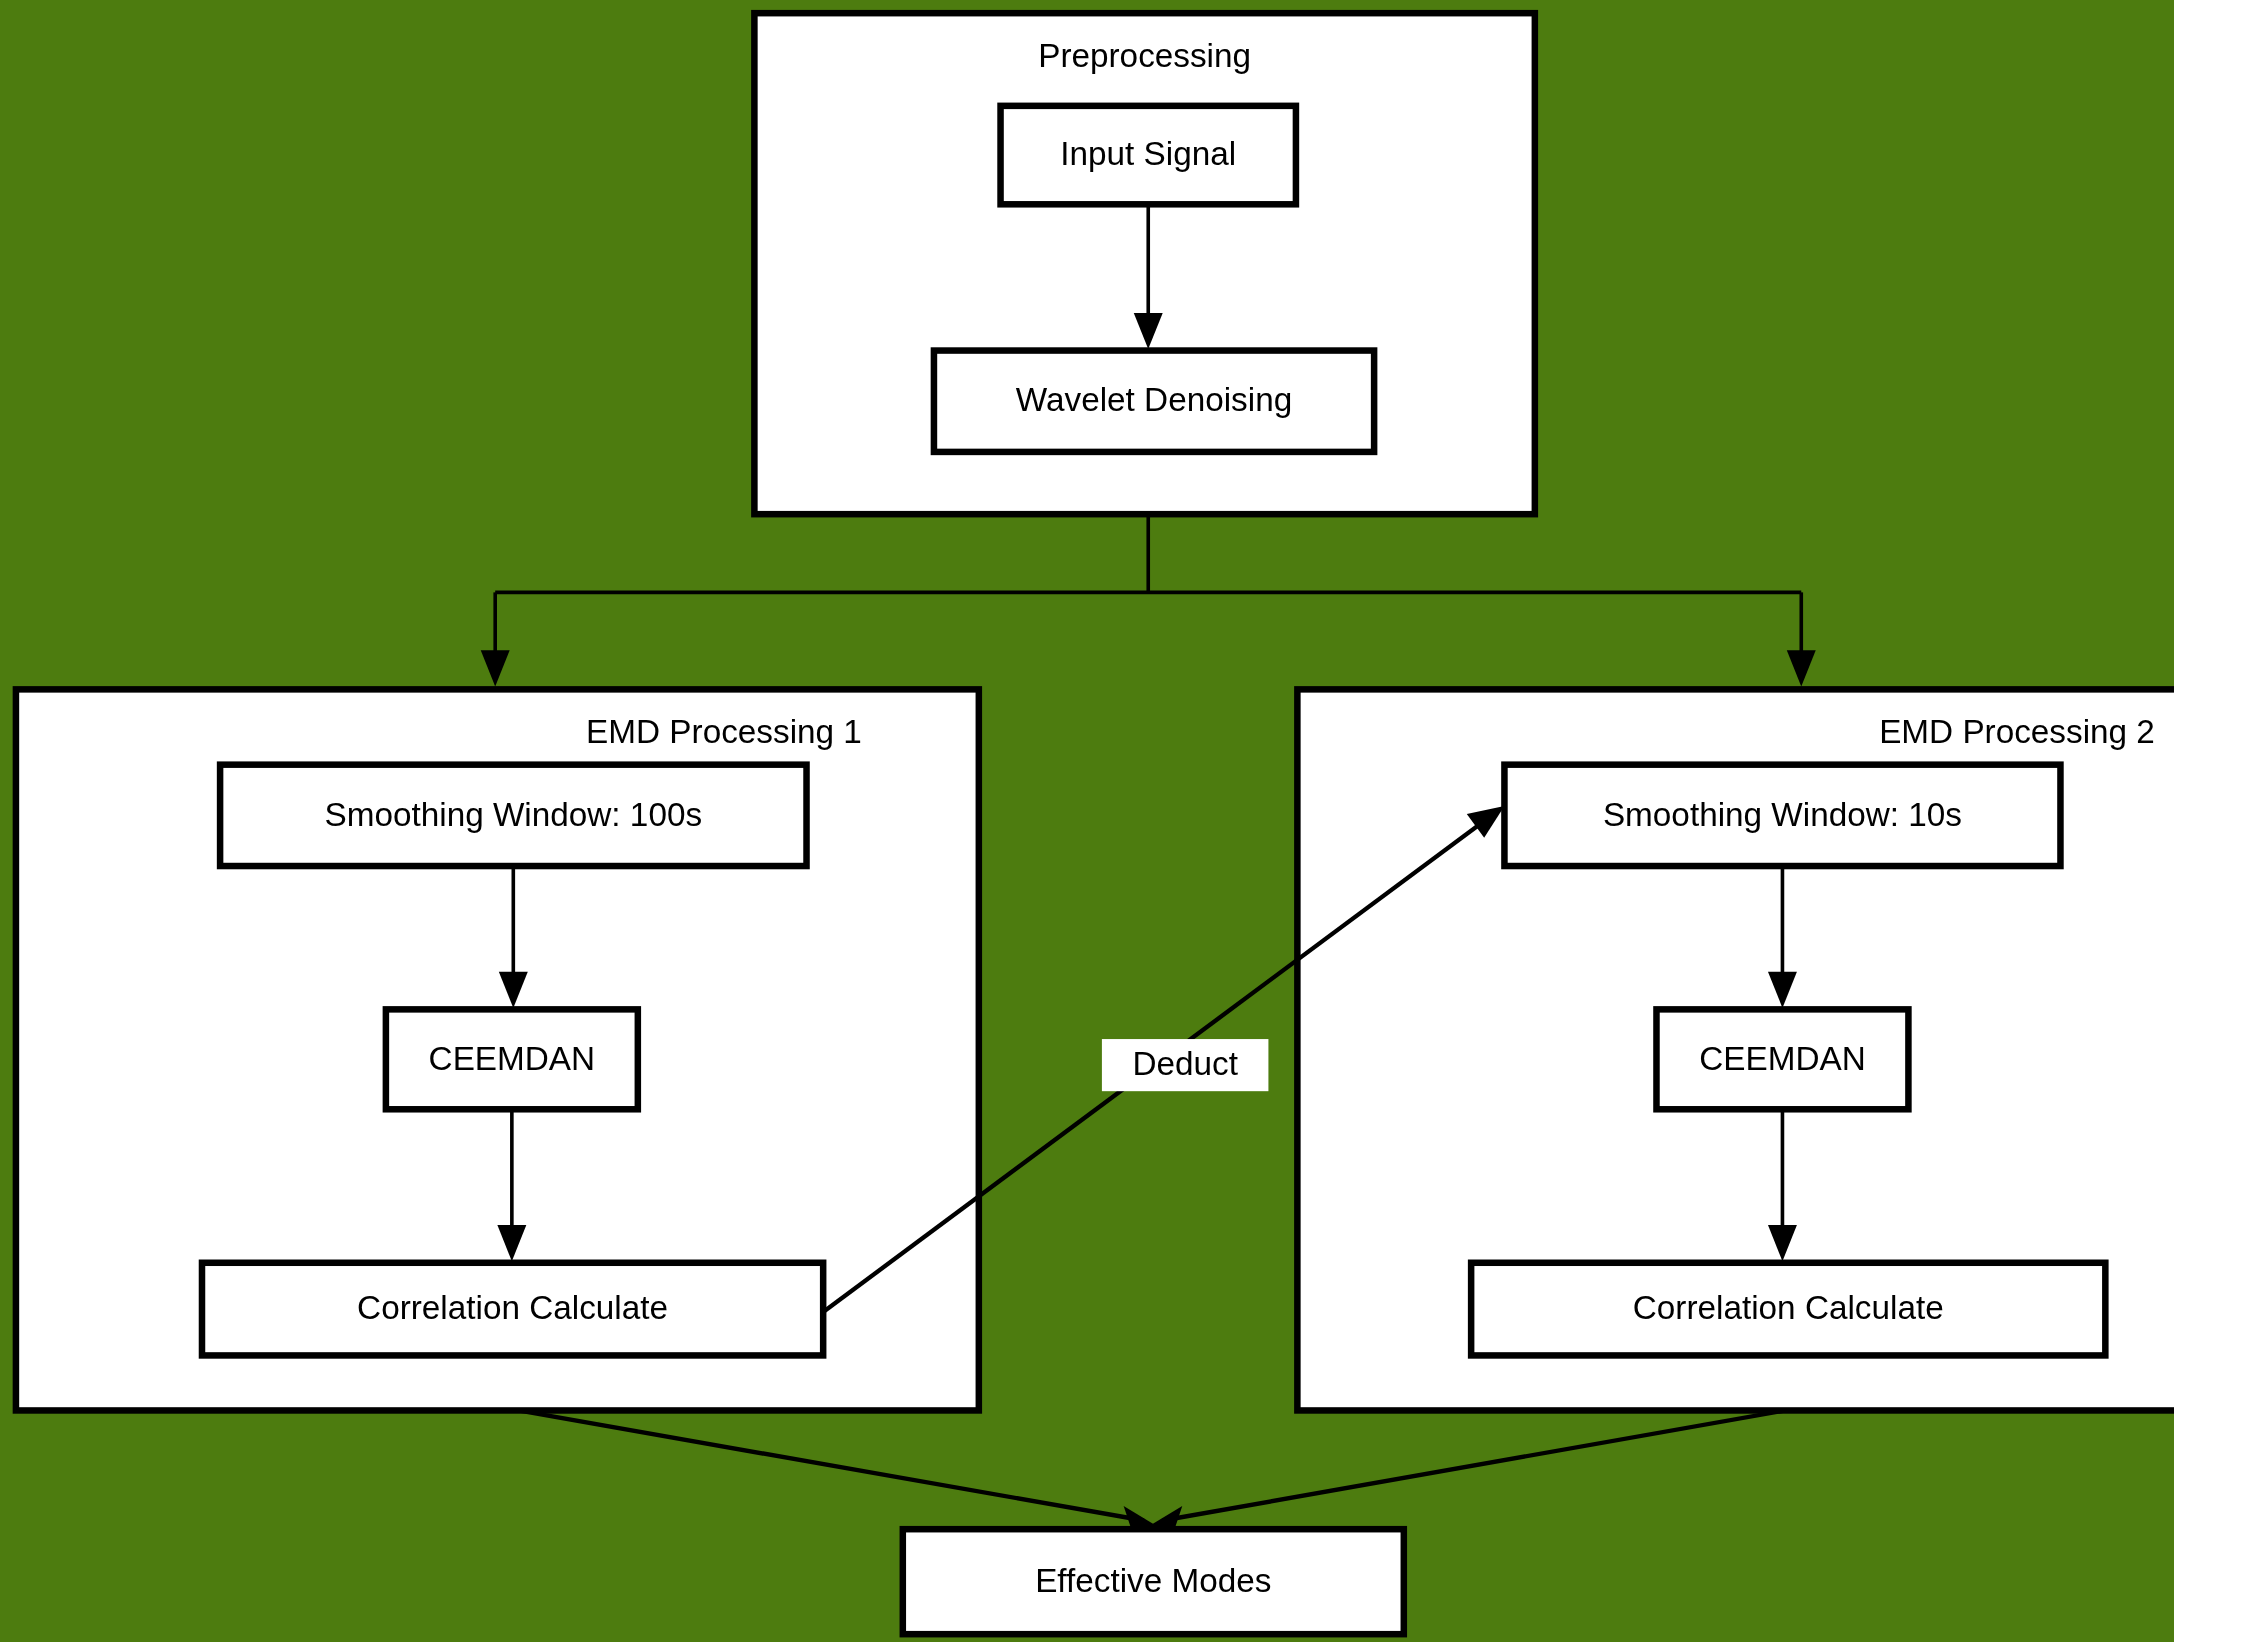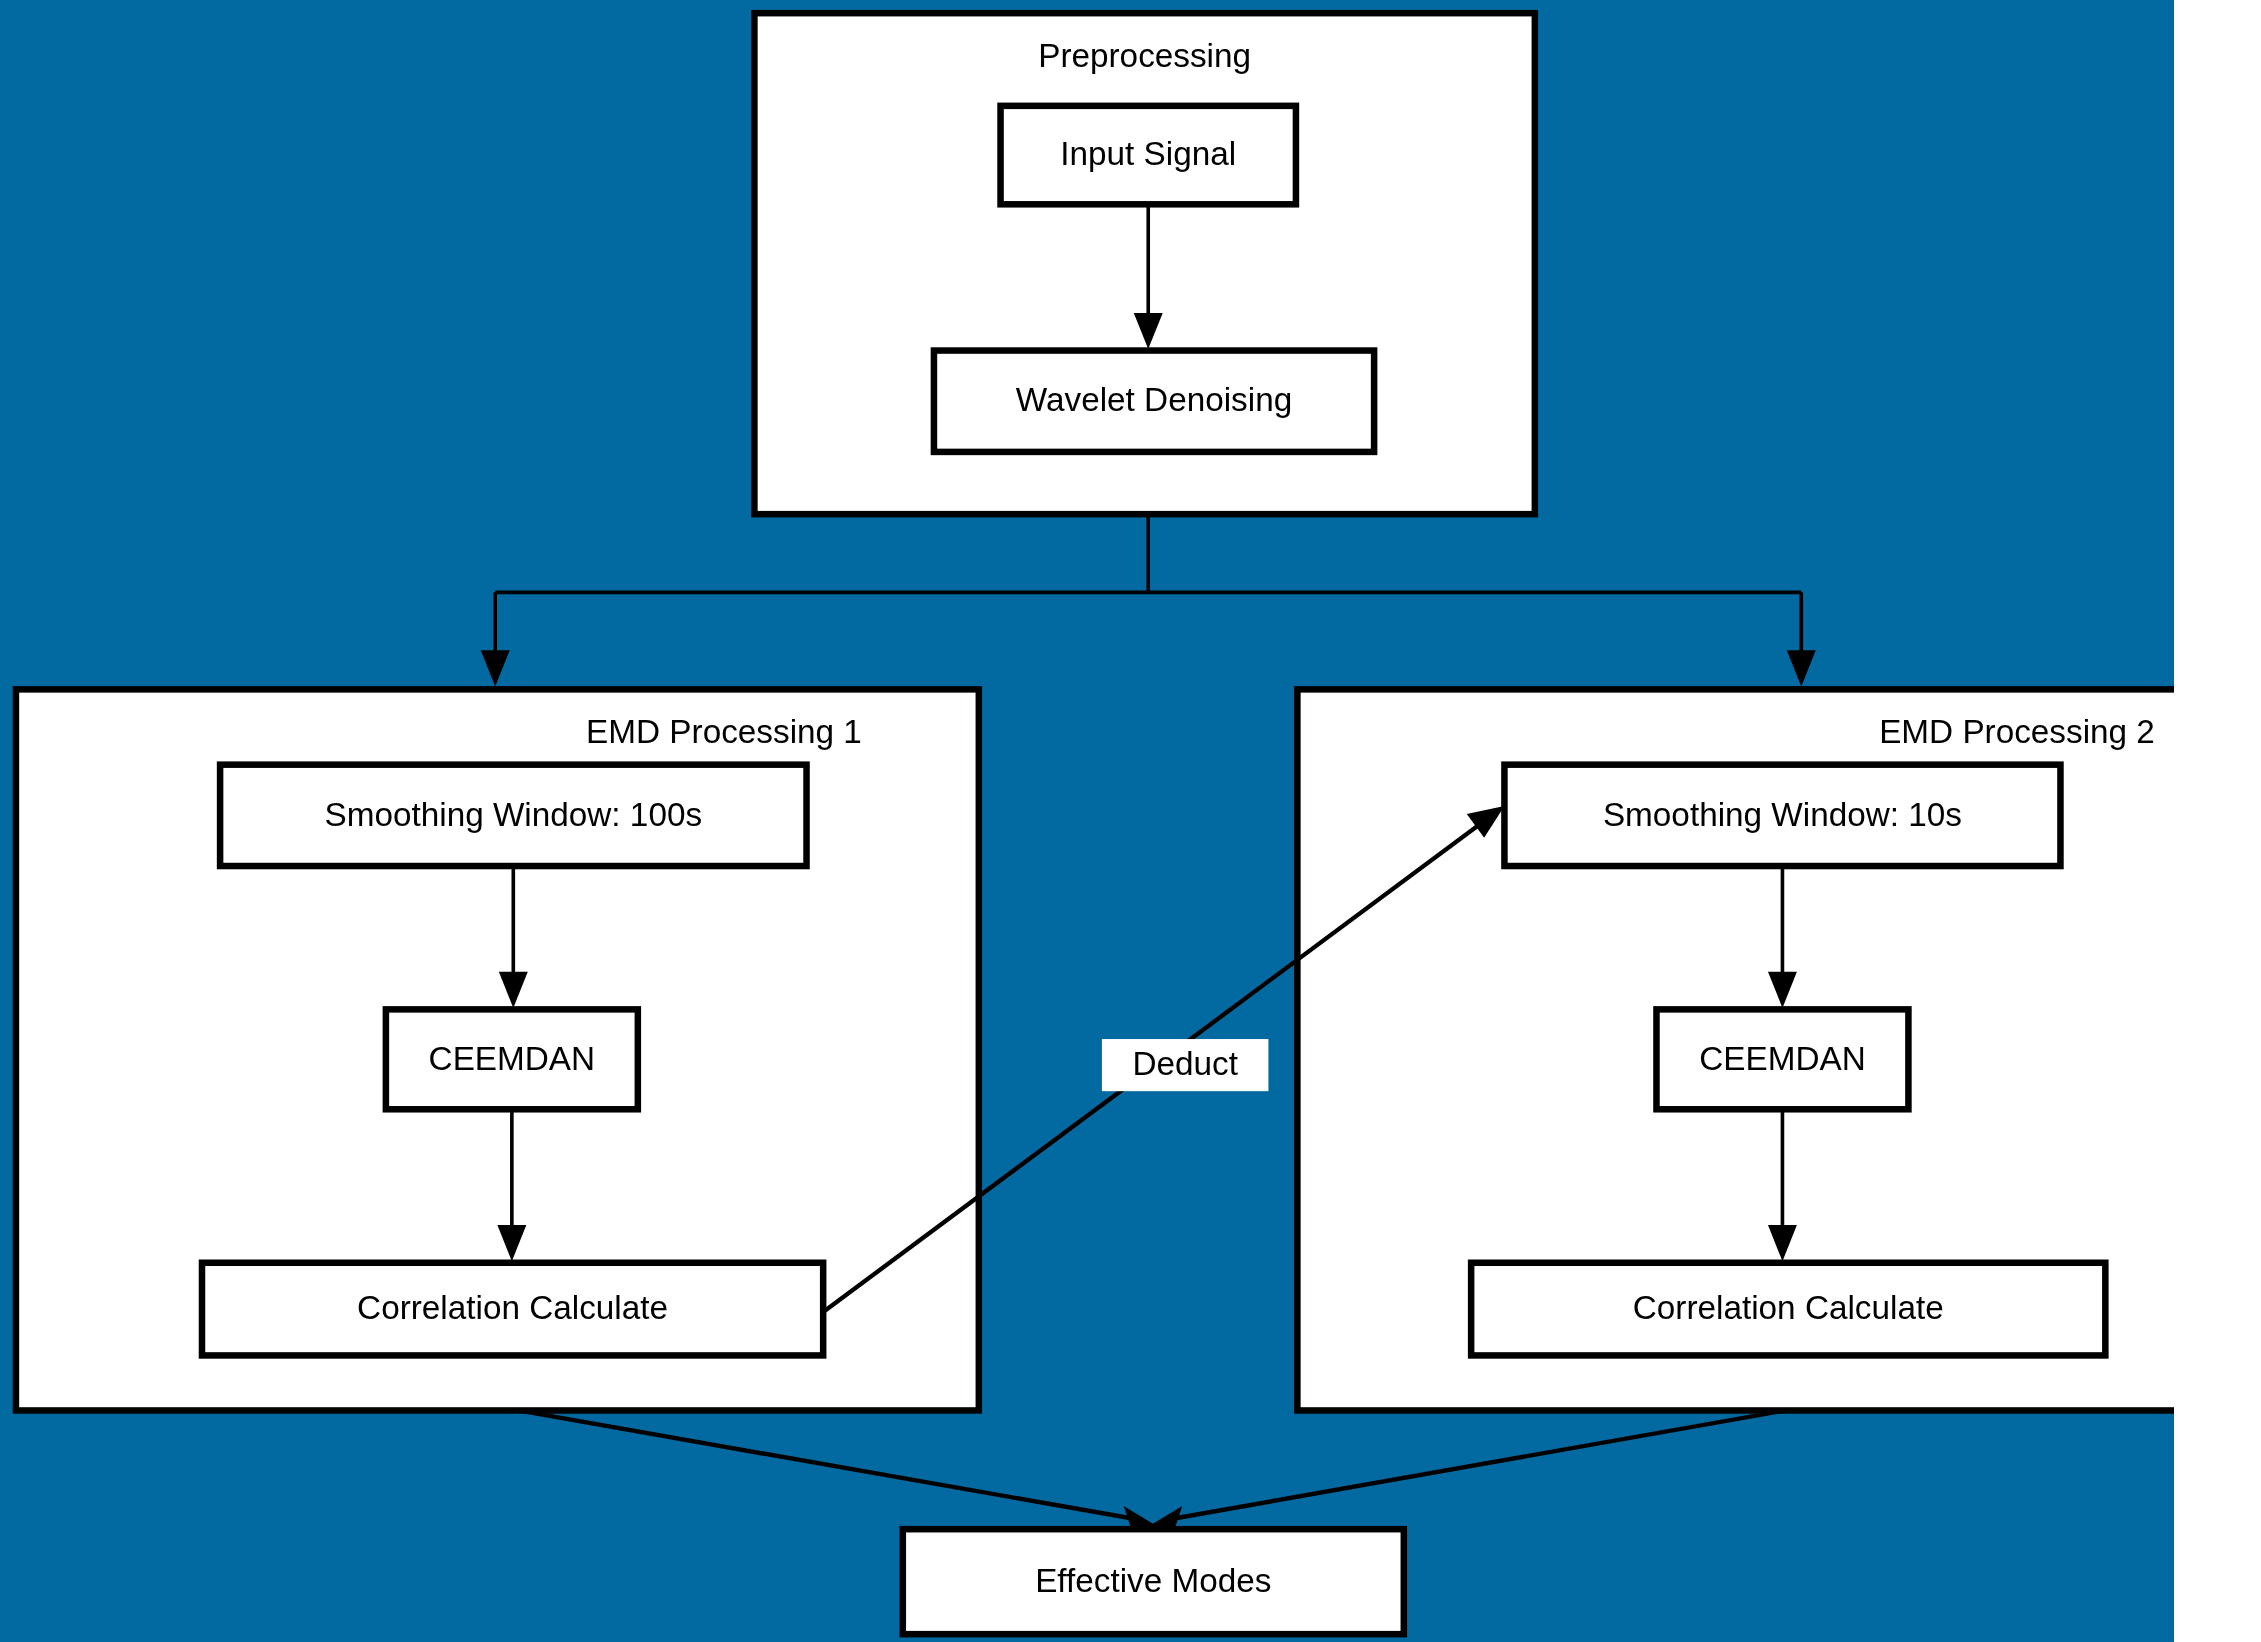--- a/index.html
+++ b/index.html
@@ -7,21 +7,21 @@
     padding: 0;
     background: #ffffff;
   }
   body {
     font-family: "Liberation Sans", sans-serif;
   }
   #diagram-root {
     position: relative;
     width: 2174px;
     height: 1643px;
-    background: #0369a1;
+    background: #4d7c0f;
     overflow: hidden;
   }
   svg#flowchart {
     position: absolute;
     top: 0;
     left: 0;
     width: 2261px;
     height: 1643px;
     display: block;
   }

